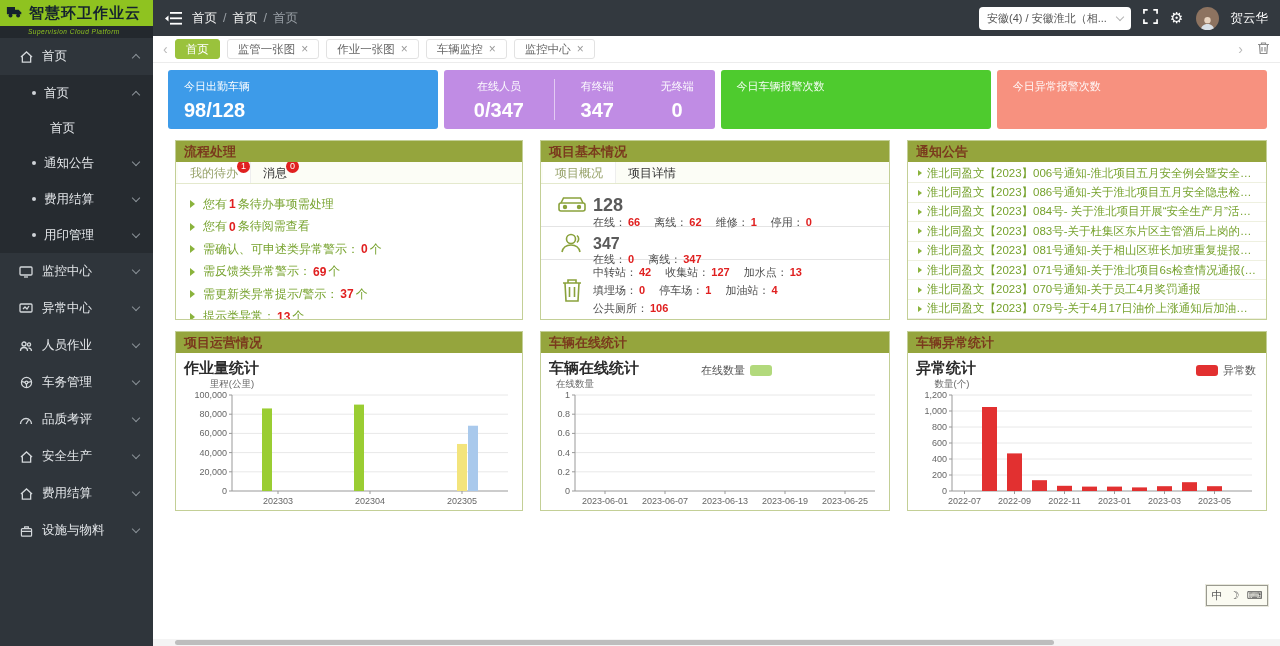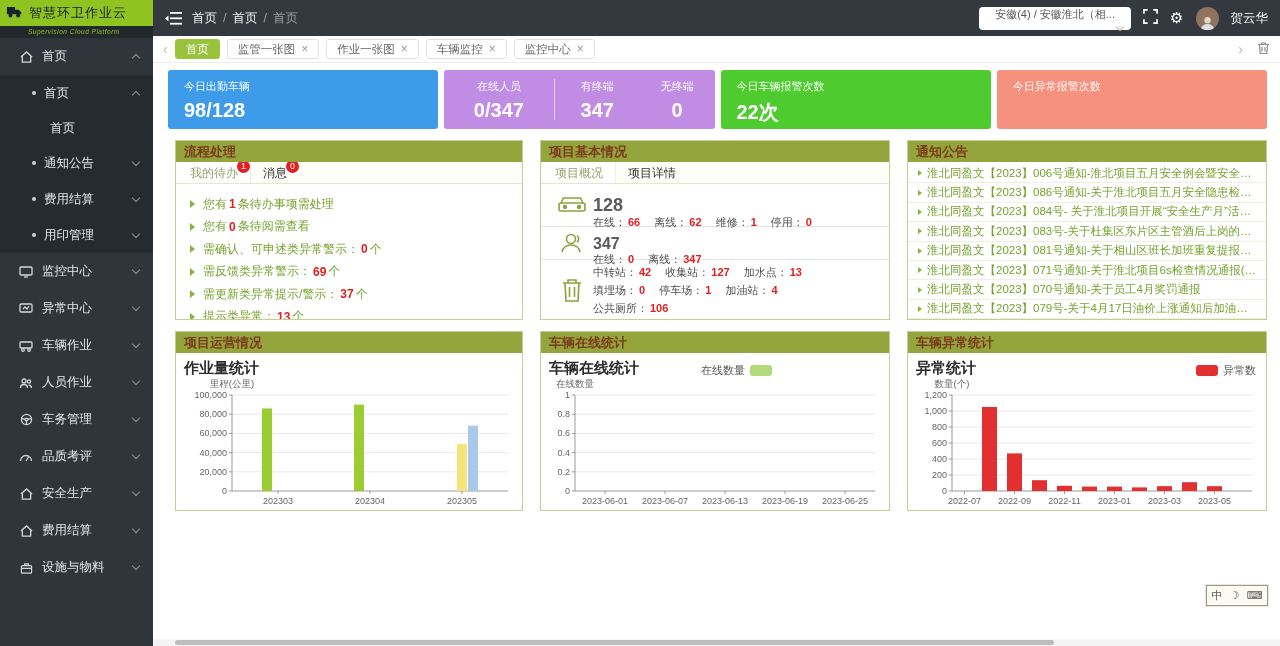--- a/index.html
+++ b/index.html
@@ -4,42 +4,42 @@
 <style>
   * { box-sizing: border-box; margin: 0; padding: 0; }
   html,body { width:1280px; height:646px; overflow:hidden; }
   body { font-family:"Liberation Sans","DejaVu Sans",sans-serif; font-size:12px; background:#fff; }
   .app { display:flex; width:1280px; height:646px; }
 
   
   .sidebar { width:153px; flex-shrink:0; background:#2f353b; color:#e3e6e9; display:flex; flex-direction:column; }
   .logo { height:38px; position:relative; background:#2f353b; }
   .logo-green { height:26px; background:#8fc320; display:flex; align-items:center; padding:0 6px; gap:5px; }
-  .logo-title { font-size:13px; font-weight:normal; color:#15232e; letter-spacing:1px; white-space:nowrap; }
+  .logo-title { font-size:15px; font-weight:bold; color:#15232e; letter-spacing:1px; white-space:nowrap; }
   .logo-sub { height:12px; background:#23282d; color:#8fc320; font-size:6.5px; font-style:italic; letter-spacing:.5px; padding-left:28px; line-height:12px; }
   .menu { flex:1; overflow:hidden; }
   .mi { display:flex; align-items:center; height:37px; padding:0 14px 0 18px; font-size:12.5px; cursor:pointer; gap:8px; white-space:nowrap; }
   .mi .micon { width:16px; display:flex; justify-content:center; color:#d4d8db; flex-shrink:0; }
   .chev { width:6px; height:6px; border-right:1.5px solid #8a9197; border-bottom:1.5px solid #8a9197; transform:rotate(45deg); margin-left:auto; margin-top:-3px; flex-shrink:0;}
   .chev.up { transform:rotate(-135deg); margin-top:3px; }
   .submenu { background:#262b30; }
   .mi.l2 { padding-left:32px; height:36px; }
   .mi.l3 { padding-left:50px; height:34px; }
   .dot { width:4px; height:4px; border-radius:50%; background:#cfd3d7; flex-shrink:0; }
 
   
   .main { flex:1; display:flex; flex-direction:column; min-width:0; position:relative; }
   .topbar { height:36px; background:#33393f; display:flex; align-items:center; color:#fff; padding:0 12px; gap:10px; flex-shrink:0; }
   .burger { display:flex; align-items:center; cursor:pointer; }
   .crumbs { display:flex; gap:6px; font-size:12.5px; align-items:center; }
   .crumb { color:#f2f2f2; cursor:pointer; }
   .crumb.dim { color:#9aa0a6; }
   .crumb-sep { color:#9aa0a6; }
   .top-right { margin-left:auto; display:flex; align-items:center; gap:12px; }
-  .region { width:152px; height:23px; background:#fff; border-radius:4px; color:#555; font-size:11px; display:flex; align-items:center; padding:0 8px; gap:4px; cursor:pointer;flex-direction:column; }
+  .region { width:152px; height:23px; background:#fff; border-radius:4px; color:#555; font-size:11px; display:flex; align-items:center; padding:0 8px; gap:4px; cursor:pointer; }
   .region-label { flex:1; white-space:nowrap; overflow:hidden; }
   .region .chev { border-color:#b5b5b5; margin-top:-2px; }
   .gear { font-size:15px; color:#fff; cursor:pointer; font-family:"DejaVu Sans",sans-serif; line-height:1; }
   .avatar { width:23px; height:23px; border-radius:50%; background:#8d7360; overflow:hidden; display:flex; justify-content:center; align-items:flex-end; cursor:pointer; }
   .uname { font-size:12.5px; }
 
   
   .tabbar { height:27px; background:#fff; border-bottom:1px solid #ececec; display:flex; align-items:center; padding:0 10px; gap:7px; flex-shrink:0; }
   .tb-arrow { color:#b9b9b9; font-size:14px; cursor:pointer; line-height:1; }
   .vtab { display:flex; align-items:center; gap:6px; height:20px; padding:0 10px; border:1px solid #e2e2e2; border-radius:3px; background:#fff; color:#666; font-size:11.5px; cursor:pointer; white-space:nowrap; }
@@ -173,31 +173,20 @@
         <span class="chev"></span>
       </div>
       <div class="mi">
         <span class="micon">
           <svg width="14" height="12" viewBox="0 0 14 12" fill="none" stroke="#d4d8db" stroke-width="1.3">
               <rect x="1" y="1" width="12" height="8" rx="1"></rect>
               <path d="M4 6l2-2 2 2 2-3"></path>
             </svg>
         </span>
         <span>异常中心</span>
-        <span class="chev"></span>
-      </div>
-      <div class="mi">
-        <span class="micon">
-          <svg width="14" height="12" viewBox="0 0 14 12" fill="none" stroke="#d4d8db" stroke-width="1.3">
-              <rect x="1" y="2" width="12" height="6" rx="1"></rect>
-              <circle cx="4" cy="10" r="1.3"></circle>
-              <circle cx="10" cy="10" r="1.3"></circle>
-            </svg>
-        </span>
-        <span>车辆作业</span>
         <span class="chev"></span>
       </div>
       <div class="mi">
         <span class="micon">
           <svg width="14" height="12" viewBox="0 0 14 12" fill="none" stroke="#d4d8db" stroke-width="1.3">
               <circle cx="5" cy="4" r="2"></circle>
               <path d="M1.5 11c0-2 1.5-3.5 3.5-3.5S8.5 9 8.5 11"></path>
               <circle cx="10" cy="4.5" r="1.6"></circle>
               <path d="M9.5 7.8c1.8.2 3 1.5 3 3.2"></path>
             </svg>
@@ -343,21 +332,20 @@
             <div class="clabel">有终端</div>
             <div class="cvalue">347</div>
           </div>
           <div class="csec last">
             <div class="clabel">无终端</div>
             <div class="cvalue">0</div>
           </div>
         </div>
         <div class="card" style="background: rgb(78, 203, 46);">
           <div class="clabel">今日车辆报警次数</div>
-          <div class="cvalue">22次</div>
         </div>
         <div class="card" style="background: rgb(247, 145, 127);">
           <div class="clabel">今日异常报警次数</div>
         </div>
       </div>
 
       <div class="prow-grid">
 
         <div class="panel">
           <div class="phead">流程处理</div>

